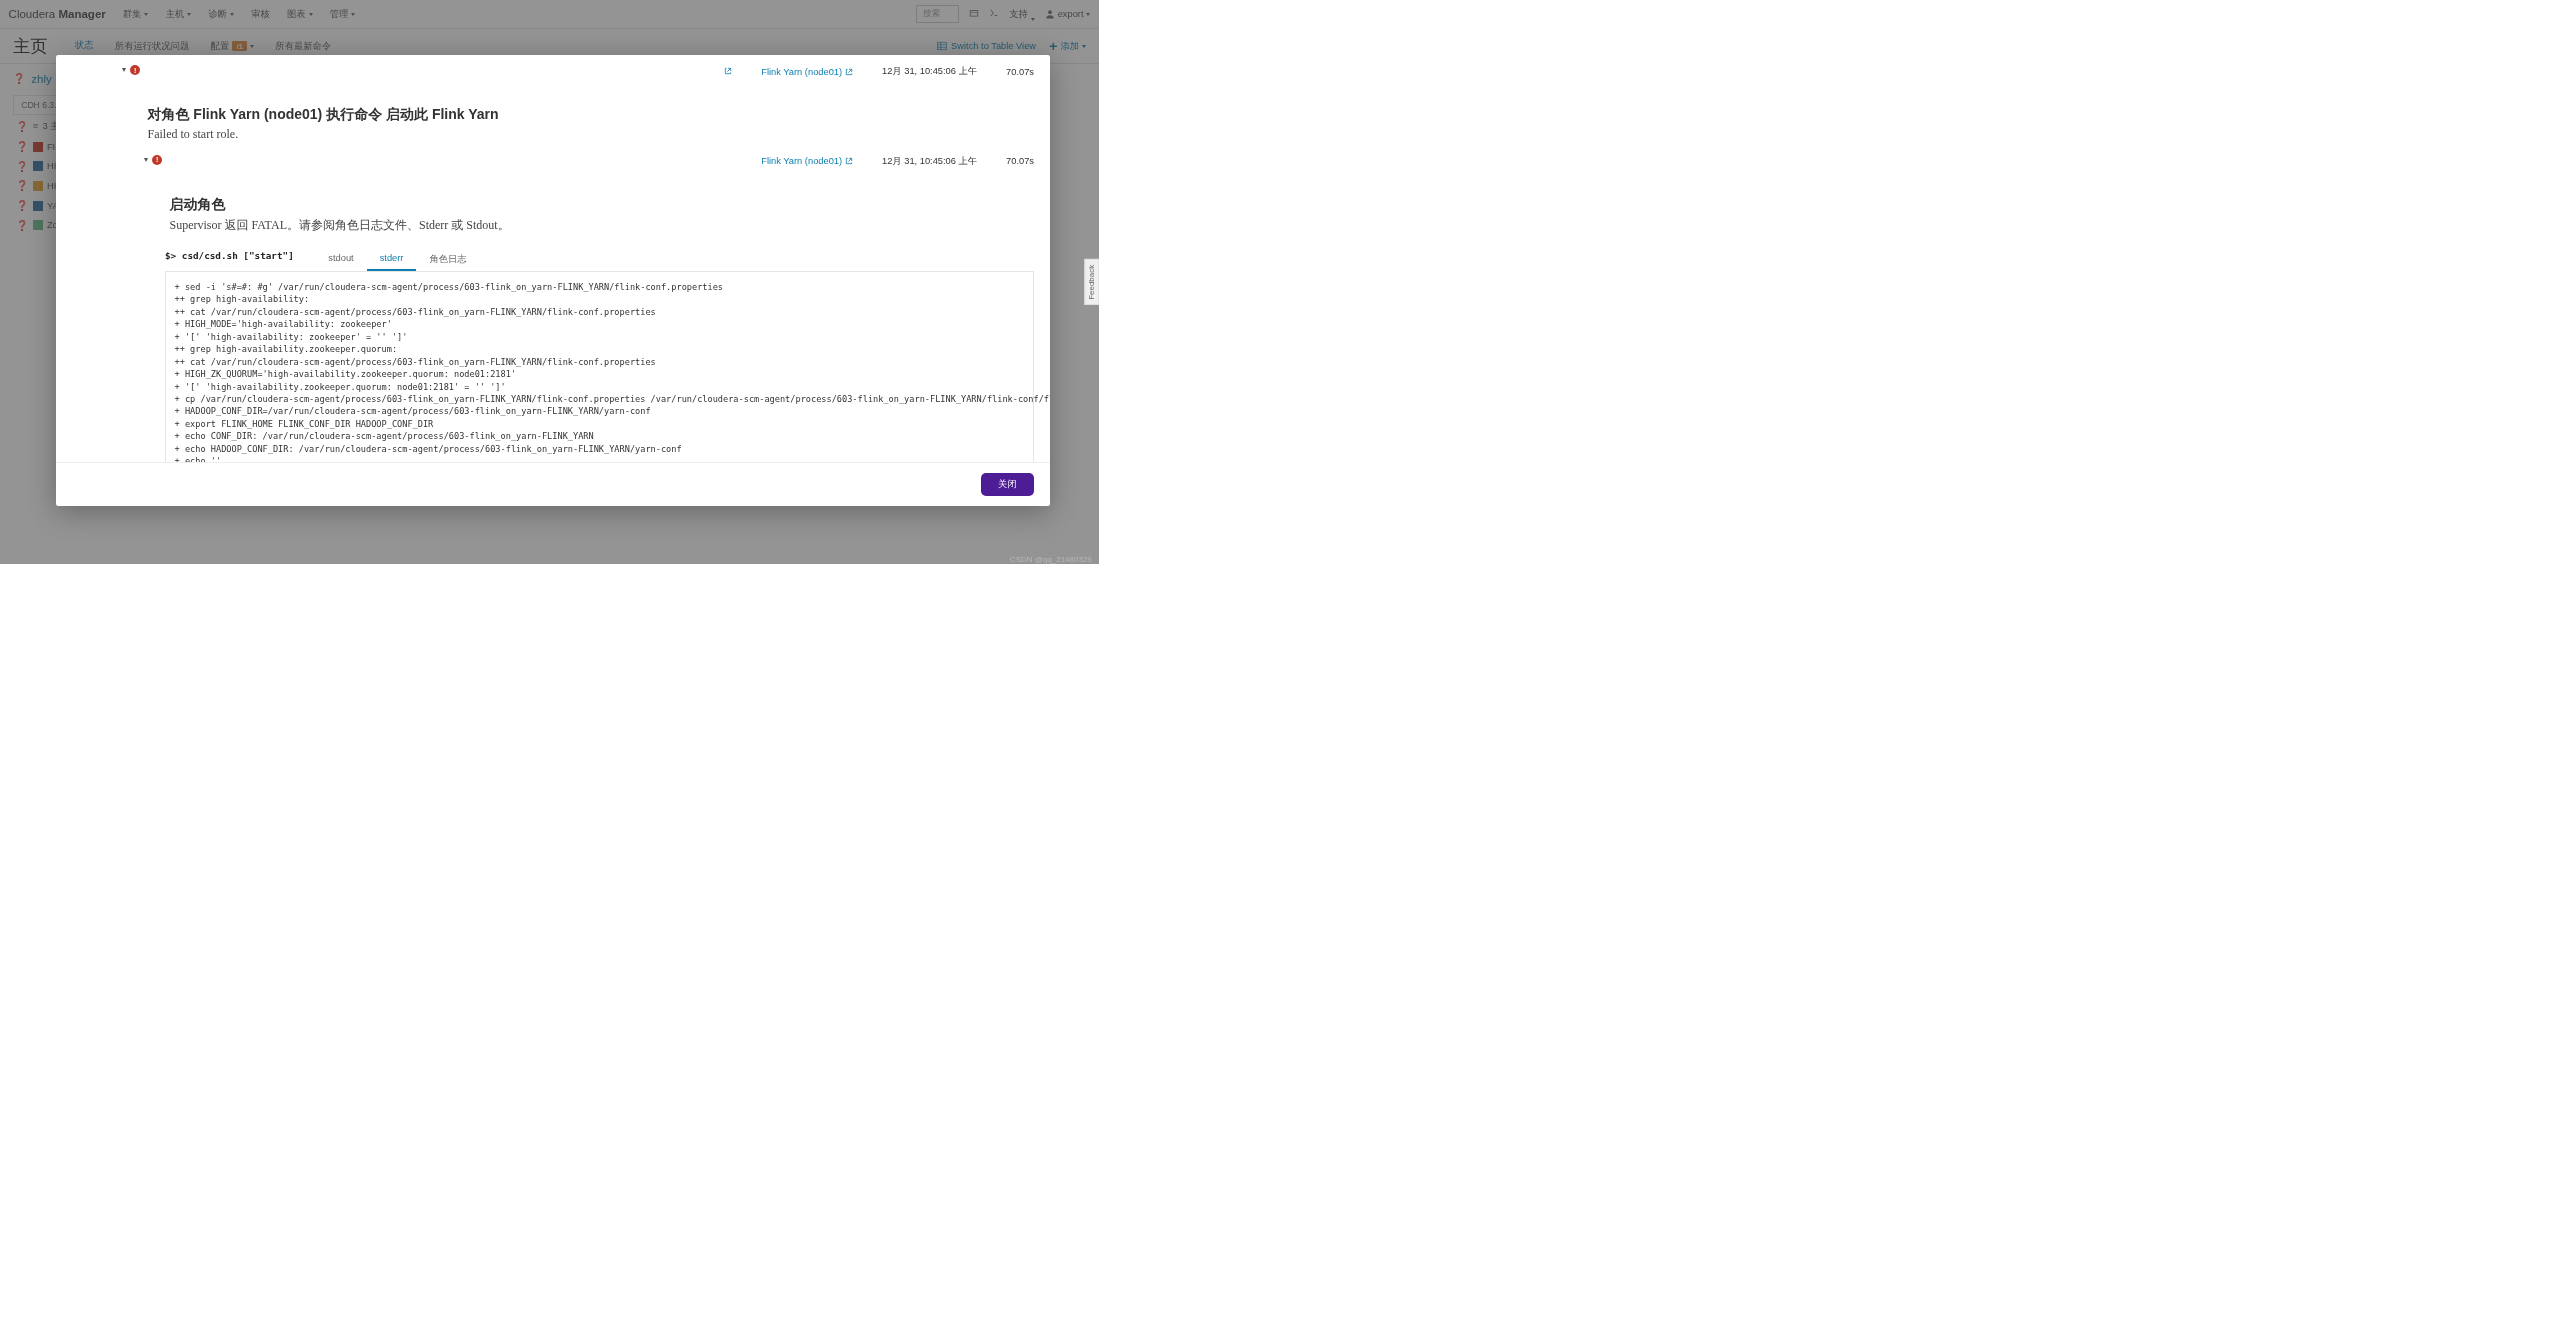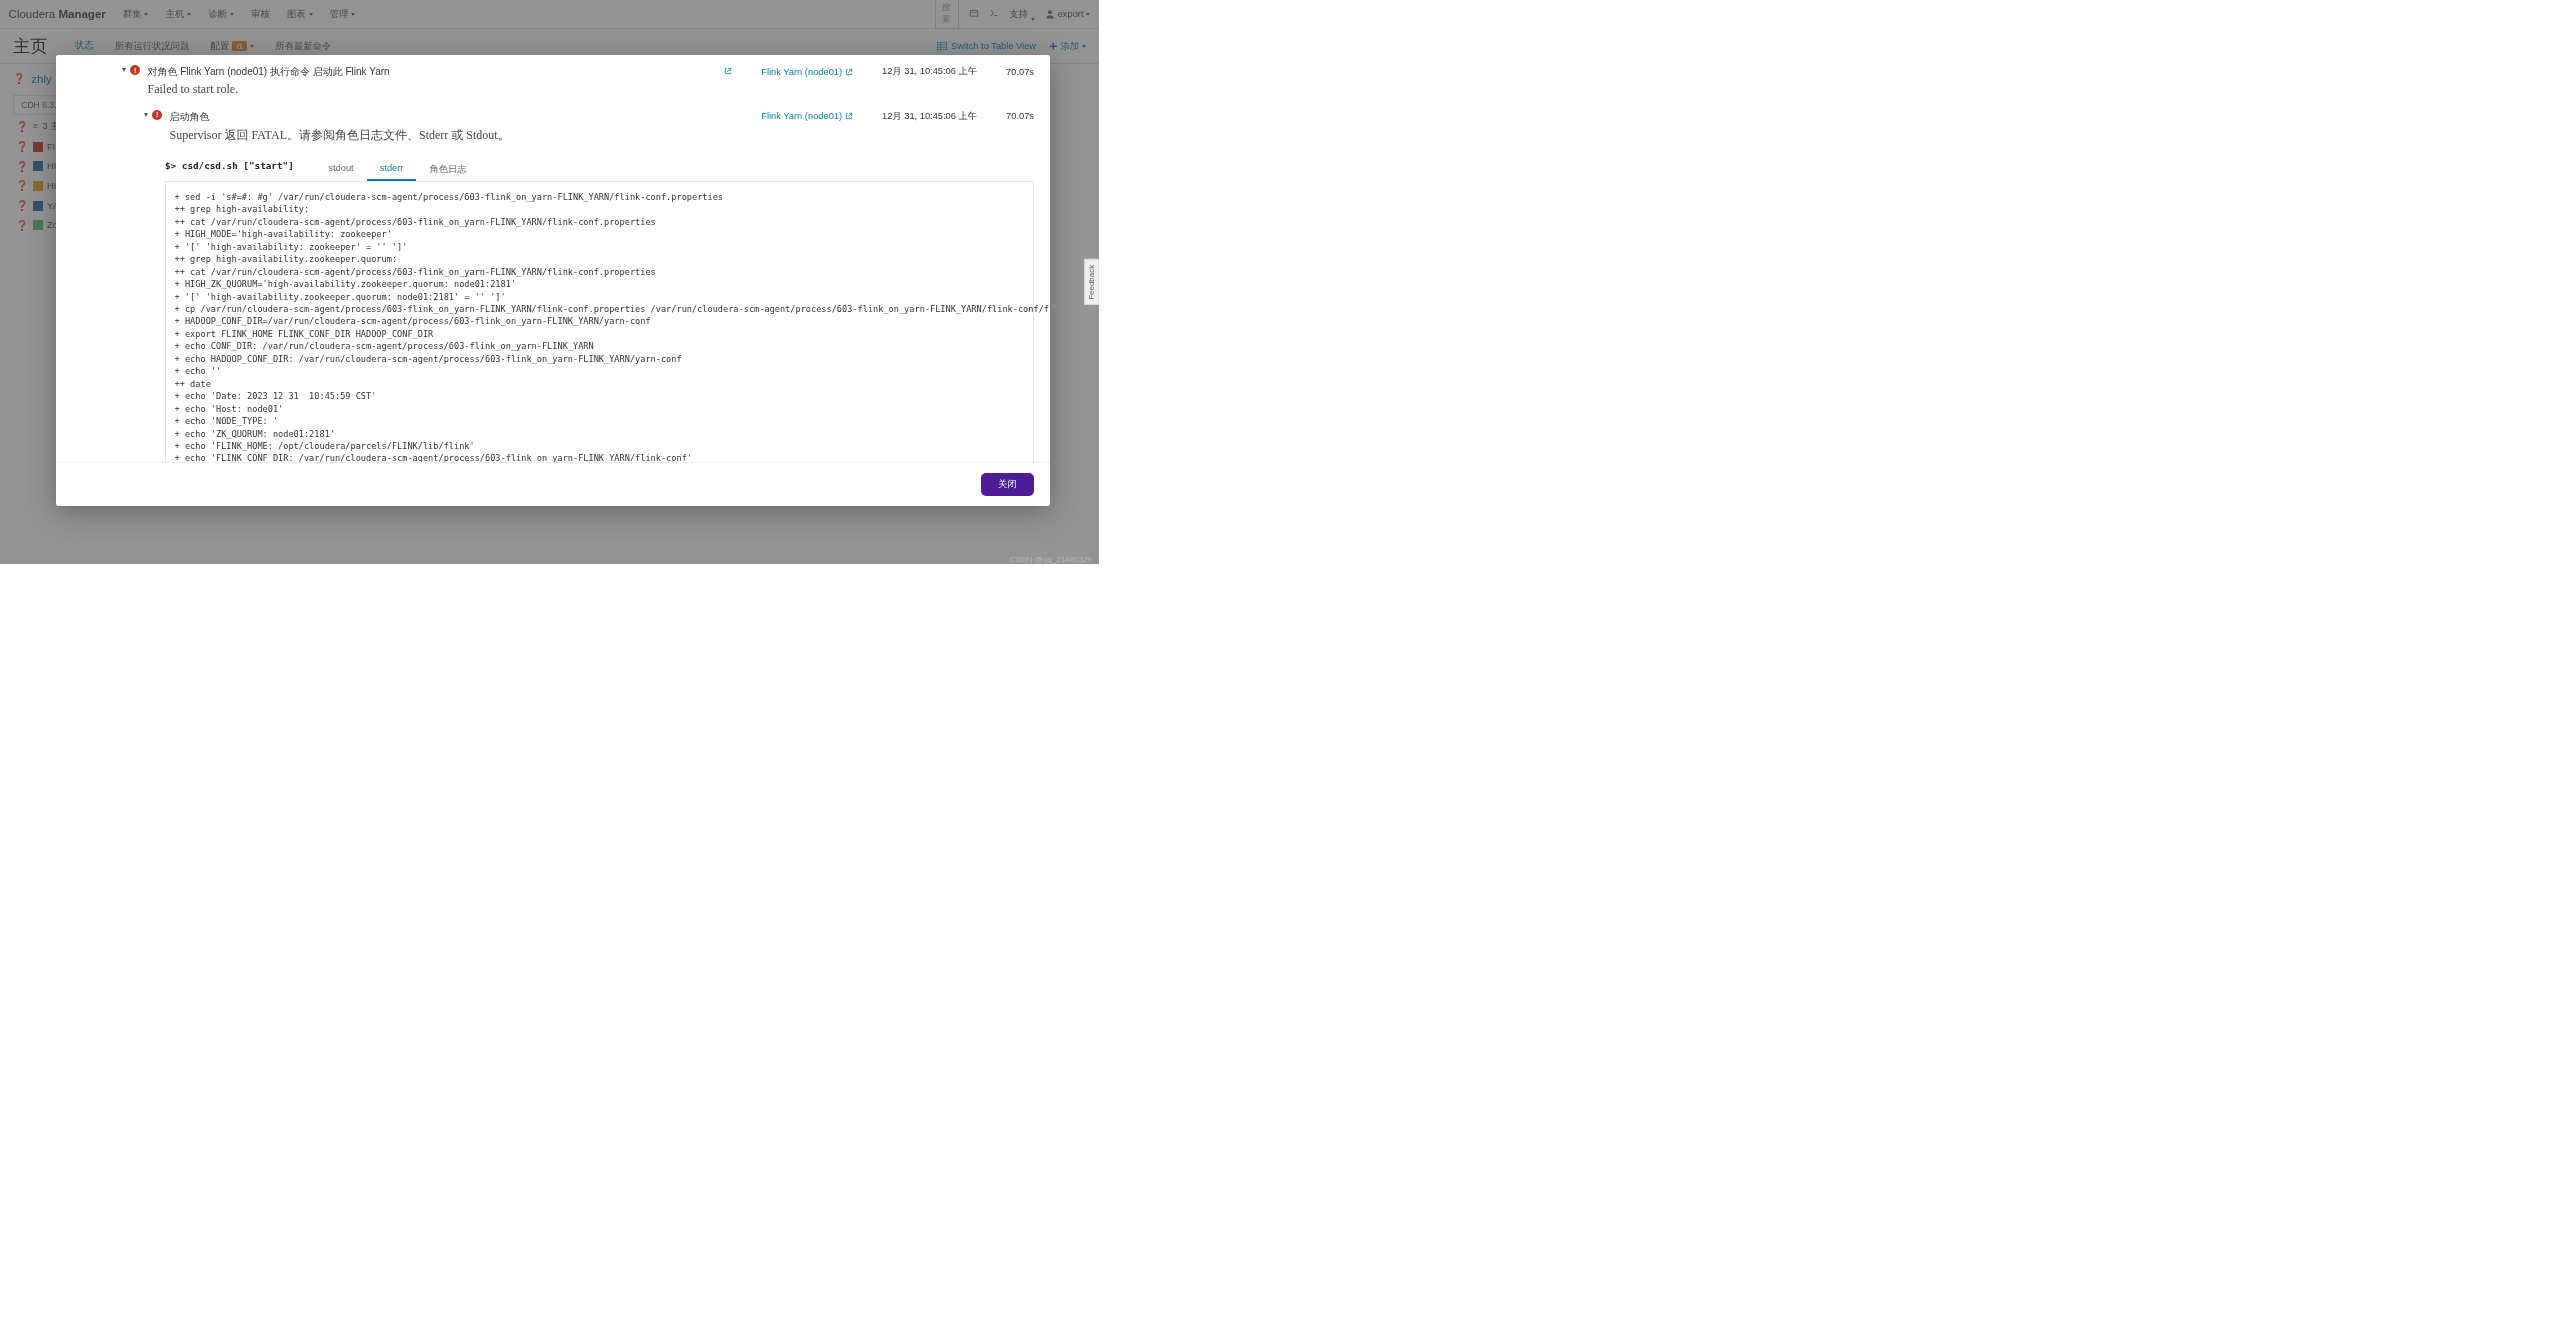--- a/index.html
+++ b/index.html
@@ -5,21 +5,21 @@
 * { margin:0; padding:0; box-sizing:border-box; }
 body { font-family:"Helvetica Neue",Arial,sans-serif; font-size:9.3px; color:#333; background:#fff; overflow:hidden; position:relative; width:1099px; height:564px; }
 a { color:#0b7fad; text-decoration:none; }
 .topbar { height:29px; background:#fff; border-bottom:0.7px solid #e5e5e5; display:flex; align-items:center; padding:0 8.6px; }
 .brand { font-size:11.5px; color:#444; margin-right:10px; }
 .brand .b1 { font-weight:400; } .brand .b2 { font-weight:700; }
 .menu { display:flex; gap:2.9px; }
 .menu-item { padding:4.3px 7.2px; color:#555; cursor:pointer; display:flex; align-items:center; gap:2.9px; }
 .caret-d { display:inline-block; width:0; height:0; border-left:2.9px solid transparent; border-right:2.9px solid transparent; border-top:3.6px solid #666; }
 .top-right { margin-left:auto; display:flex; align-items:center; gap:10px; color:#555; }
-.search-box { border:0.7px solid #ccc; padding:2.2px 5.8px; color:#999; font-size:8.6px; width:24px; }
+.search-box { border:0.7px solid #ccc; padding:2.2px 5.8px; color:#999; font-size:8.6px; width:43px; }
 .icn { width:10px; height:10px; display:inline-block; }
 .secondbar { height:35px; border-bottom:0.7px solid #e5e5e5; display:flex; align-items:center; padding:0 13px; }
 .page-title { font-size:17.3px; color:#222; margin-right:17.3px; }
 .tablike { display:flex; gap:1.4px; align-items:center; }
 .tab { padding:8.6px 10px; color:#555; font-size:9.3px; }
 .tab.active { color:#0b7fad; border-bottom:2.2px solid #0b7fad; }
 .cfg-badge { background:#e0873b; color:#fff; padding:0.7px 4.3px; font-size:8px; border-radius:1.4px; margin-left:2.9px; font-weight:bold; }
 .sb-right { margin-left:auto; display:flex; align-items:center; gap:13px; color:#0b7fad; font-size:9.3px; }
 .body-area { display:flex; padding:5.8px 13px; gap:14.4px; }
 .cluster-link { color:#0b7fad; font-size:11.5px; display:flex; align-items:center; gap:4.3px; }
@@ -31,21 +31,21 @@
 .overlay { position:absolute; inset:0; background:rgba(60,60,60,0.55); }
 .modal { position:absolute; left:56px; right:49px; top:55px; bottom:58px; background:#fff; border-radius:2.2px; box-shadow:0 5.8px 29px rgba(0,0,0,.3); display:flex; flex-direction:column; }
 .modal-head { padding:10px 16px; border-bottom:0.7px solid #eee; display:flex; align-items:center; }
 .modal-title { font-size:14.4px; color:#333; }
 .close-x { margin-left:auto; color:#888; font-size:13px; cursor:pointer; font-weight:bold; }
 .modal-body { flex:1; overflow:auto; padding:7.2px 16px 7.2px 16px; }
 .step-row { display:flex; align-items:flex-start; padding:2.9px 0; }
 .step-indent { display:flex; align-items:center; gap:4.3px; }
 .chev { display:inline-block; width:0; height:0; border-left:2.9px solid transparent; border-right:2.9px solid transparent; border-top:4.3px solid #555; cursor:pointer; }
 .err-ball { width:10px; height:10px; border-radius:50%; background:#c0392b; color:#fff; font-size:7.2px; display:flex; align-items:center; justify-content:center; font-weight:bold; }
-.step-text { font-size:10px; color:#333; font-weight:400; }
+.step-text { font-size:14px; color:#333; font-weight:700;margin-top:41px; }
 .step-sub { font-family:Liberation Serif, serif; font-size:12px; color:#444; margin-top:2.9px; }
 .step-meta { margin-left:auto; display:flex; gap:29px; align-items:center; font-size:9.3px; }
 .ext-icon { width:8px; height:8px; display:inline-block; }
 .link-role { color:#0b7fad; display:flex; align-items:center; gap:2.9px; }
 .cmd-line { font-family:"Menlo","Consolas",monospace; font-size:9.3px; font-weight:bold; color:#222; margin:10px 0 7.2px 0; }
 .logtabs { display:flex; gap:0; margin-bottom:5.8px; }
 .logtab { padding:5.8px 13px; font-size:9.3px; color:#666; cursor:pointer; }
 .logtab.active { color:#0b7fad; border-bottom:2.2px solid #0b7fad; }
 .log-container { border:0.7px solid #e5e5e5; padding:8.6px; }
 .log-pre { font-family:"Menlo","Consolas",monospace; font-size:8.6px; color:#333; white-space:pre; line-height:1.45; }

